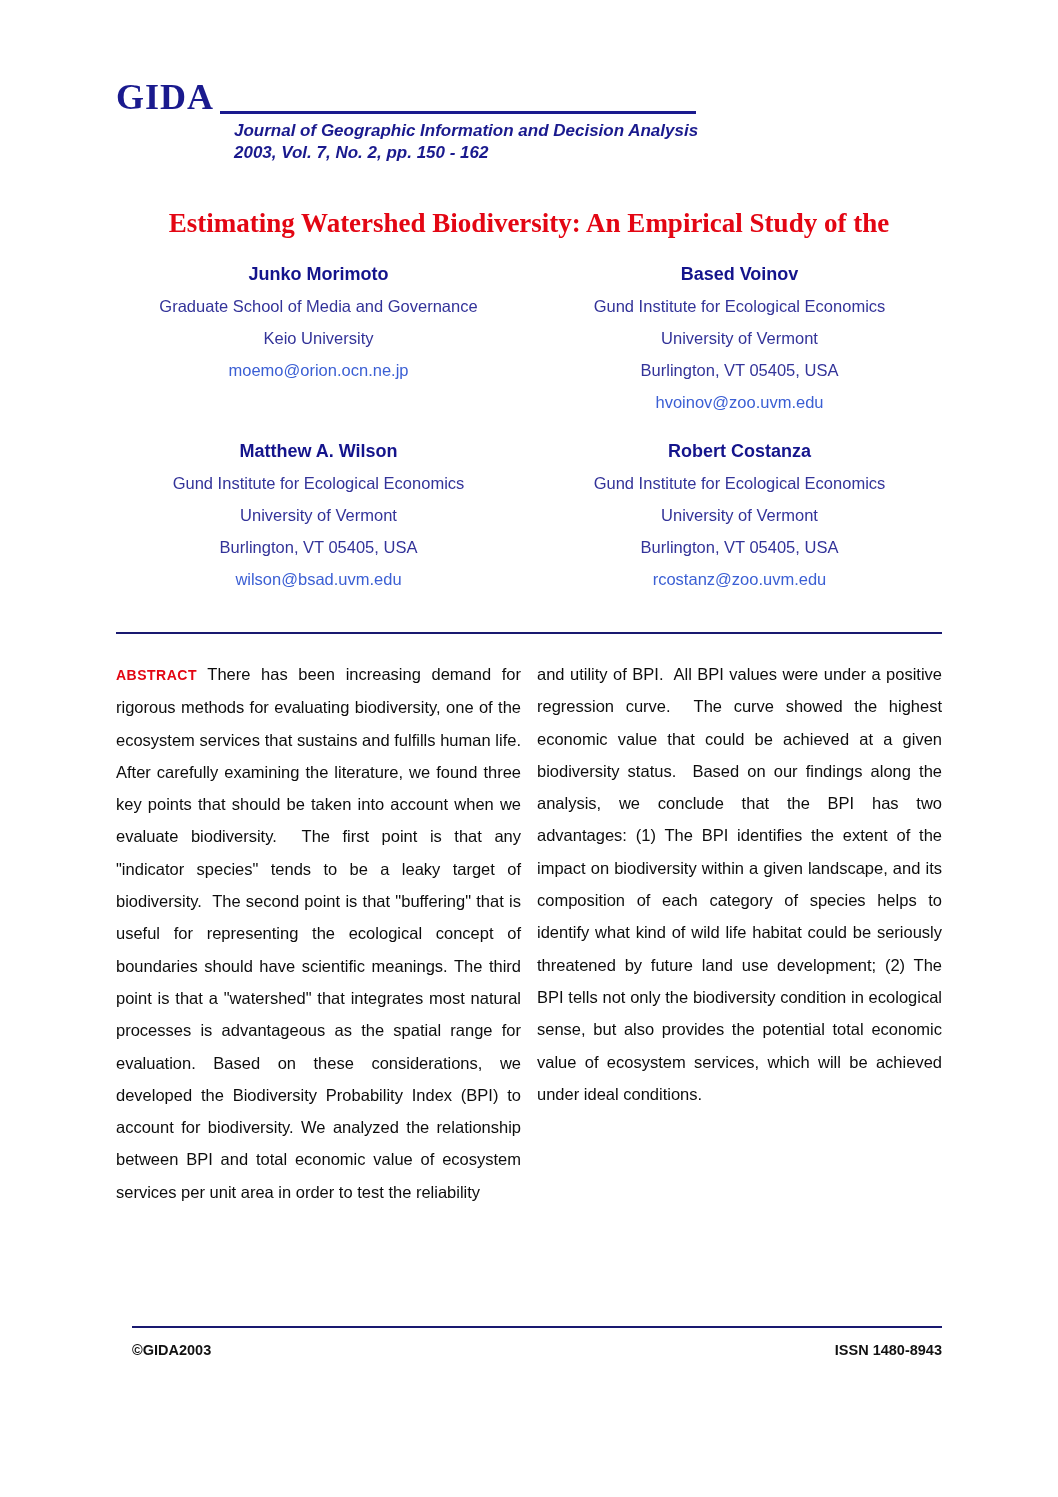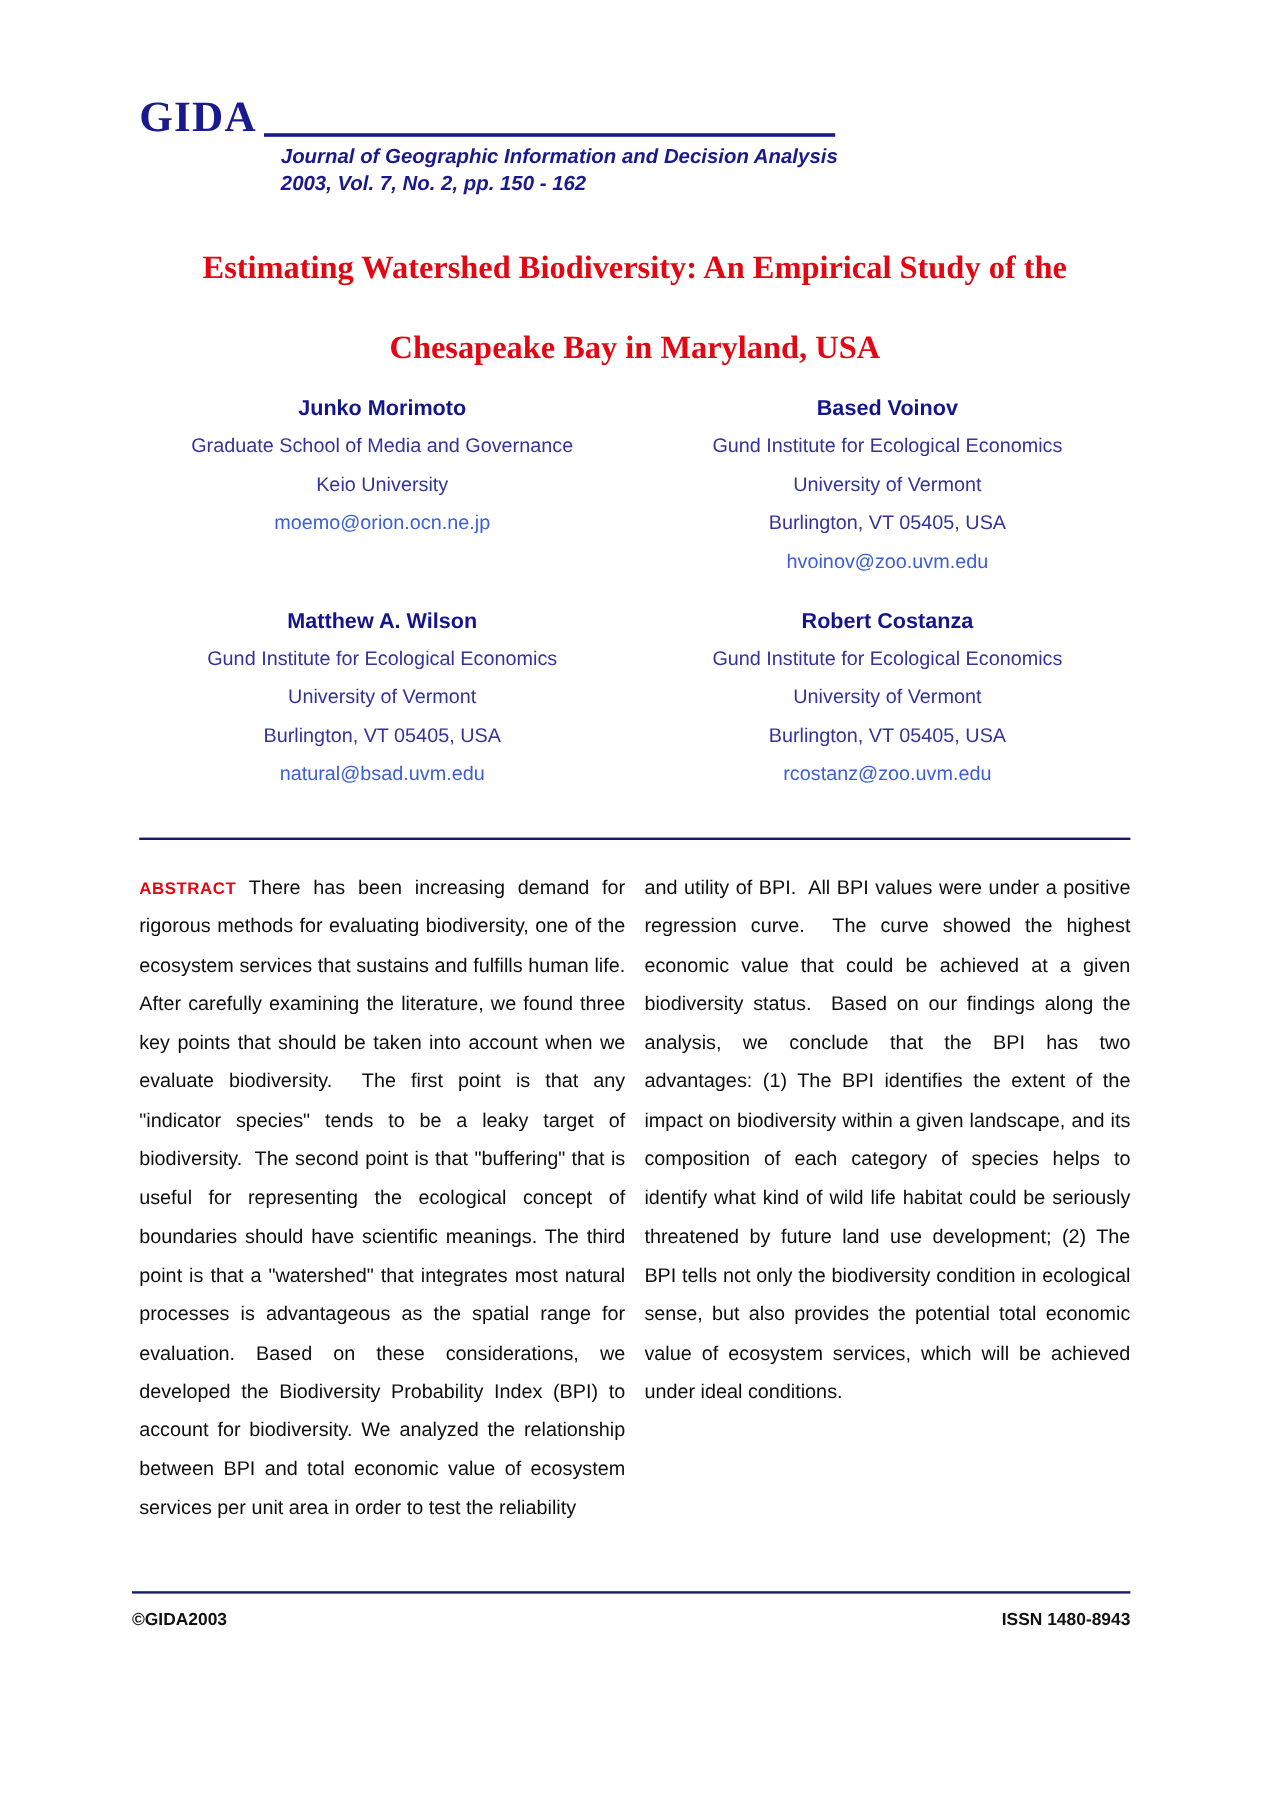--- a/index.html
+++ b/index.html
@@ -110,21 +110,21 @@
     color:var(--red);
     font-weight:700;
     font-size:14px;
     letter-spacing:0.5px;
   }
   .kw{margin-top:0;}
   
   .footer{
     position:absolute;
     top:1326px;
-    left:110px;
+    left:132px;
     right:116px;
     border-top:2px solid var(--rule);
   }
   .footer-row{
     margin-top:14px;
     display:flex;
     justify-content:space-between;
     font-weight:700;
     font-size:14.5px;
     color:#111;
@@ -138,21 +138,20 @@
   <div class="logo-row">
     <div class="logo">GIDA</div>
     <div class="logo-underline"></div>
   </div>
   <div class="journal-block">
     <div>Journal of Geographic Information and Decision Analysis</div>
     <div>2003, Vol. 7, No. 2, pp. 150 - 162</div>
   </div>
 
   <div class="title title-line1">Estimating Watershed Biodiversity: An Empirical Study of the</div>
-  <div class="title title-line2">Chesapeake Bay in Maryland, USA</div>
 
   <div class="authors-grid">
 
     <div class="author">
       <div class="name">Junko Morimoto</div>
       <div class="affil">Graduate School of Media and Governance</div>
       <div class="affil">Keio University</div>
       <div><span class="email">moemo@orion.ocn.ne.jp</span></div>
     </div>
 
@@ -162,21 +161,21 @@
       <div class="affil">University of Vermont</div>
       <div class="affil">Burlington, VT 05405, USA</div>
       <div><span class="email">hvoinov@zoo.uvm.edu</span></div>
     </div>
 
     <div class="author">
       <div class="name">Matthew A. Wilson</div>
       <div class="affil">Gund Institute for Ecological Economics</div>
       <div class="affil">University of Vermont</div>
       <div class="affil">Burlington, VT 05405, USA</div>
-      <div><span class="email">natural@bsad.uvm.edu</span></div>
+      <div><span class="email">wilson@bsad.uvm.edu</span></div>
     </div>
 
     <div class="author">
       <div class="name">Robert Costanza</div>
       <div class="affil">Gund Institute for Ecological Economics</div>
       <div class="affil">University of Vermont</div>
       <div class="affil">Burlington, VT 05405, USA</div>
       <div><span class="email">rcostanz@zoo.uvm.edu</span></div>
     </div>
 

